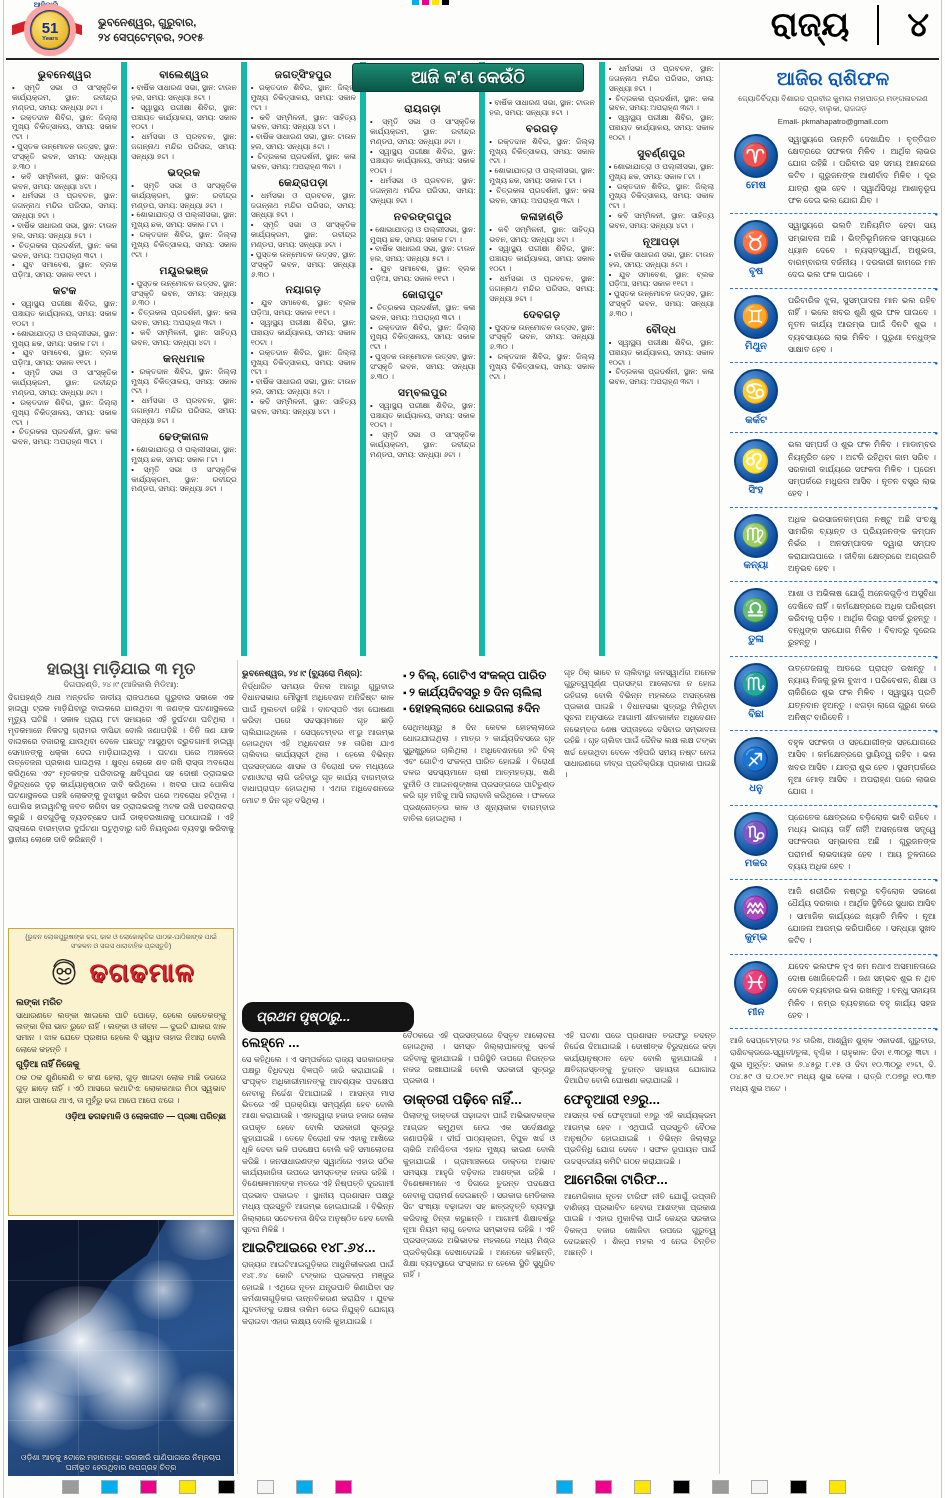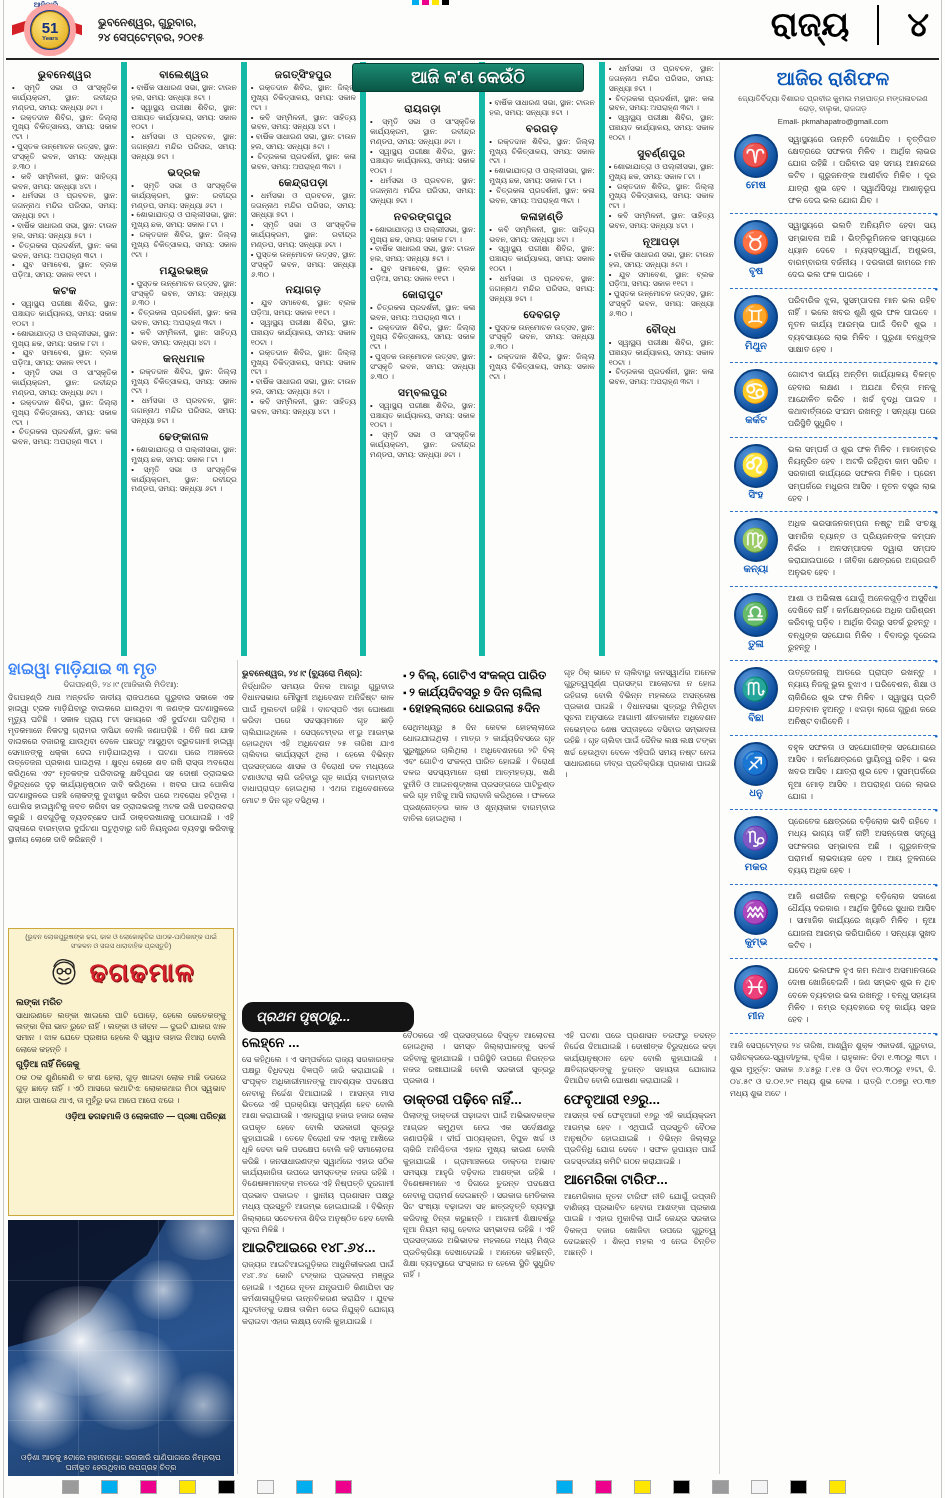--- a/index.html
+++ b/index.html
@@ -56,21 +56,21 @@
                  border:2px solid #0a3f80; color:#fff; font-size:23px;
                  display:flex; align-items:center; justify-content:center; }
   .sign-name { color:#0b57b8; font-weight:bold; font-size:10px; margin-top:1px; }
   .sign-text { flex:1; font-size:8.2px; line-height:1.5; text-align:justify; color:#1c1c1c; }
   .sign::after { content:"●"; color:#1565c0; font-size:6px; position:absolute; right:-2px; bottom:-4px; }
   .horo-footer { font-size:8px; line-height:1.5; text-align:justify; margin-top:6px; color:#1c1c1c; }
 
   
   .v-div-left { position:absolute; left:237px; top:660px; bottom:24px; width:1px; background:#cfcfcf; }
   .left-story { position:absolute; left:8px; top:660px; width:226px; height:264px; overflow:hidden; }
-  .ls-head { font-size:16px; font-weight:bold; color:#3b82f6; }
+  .ls-head { font-size:16px; font-weight:bold; text-align:center; color:#404040; }
   .ls-byline { font-size:8px; text-align:center; margin:2px 0 3px; color:#333; }
   .ls-body { font-size:7.9px; line-height:1.38; text-align:justify; color:#1c1c1c; }
 
   .cartoon { position:absolute; left:8px; top:928px; width:226px; height:288px; background:#fbf3cf;
              border:1px solid #caa83a; padding:4px 7px; overflow:hidden; }
   .cartoon-note { font-size:6.8px; text-align:center; color:#444; line-height:1.3; }
   .cartoon-title-row { display:flex; align-items:center; justify-content:center; gap:8px; margin:2px 0; }
   .cartoon-title { color:#d4202a; font-size:26px; font-weight:bold; text-shadow:1px 1px 0 #7e1014; letter-spacing:1px; }
   .cartoon-body { font-size:8px; line-height:1.42; text-align:justify; color:#222; margin-top:2px; }
   .cartoon-sub { font-weight:bold; font-size:9px; margin-top:4px; color:#111; }
@@ -367,21 +367,20 @@
         <div class="sign-text">ପରିବାରିକ ଝୁଲ, ସୁସମ୍ପାଦନା ମାନ ଭଲ ରହିବ ନାହିଁ । ଭଲେ ଖବର ଶୁଣି ଶୁଭ ଫଳ ପାଇବେ । ନୂତନ କାର୍ଯ୍ୟ ଆରମ୍ଭ ପାଇଁ ଦିନଟି ଶୁଭ । ବ୍ୟବସାୟରେ ଲାଭ ମିଳିବ । ପୁରୁଣା ବନ୍ଧୁଙ୍କ ସାକ୍ଷାତ ହେବ ।</div>
       </div>
 
       <div class="sign">
         <div class="sign-left">
           <div class="sign-circle">
             <span>♋</span>
           </div>
           <div class="sign-name">କର୍କଟ</div>
         </div>
-        <div class="sign-text">ଗୋଟାଏ କାର୍ଯ୍ୟ ଅନ୍ତିମ କାର୍ଯ୍ୟାଳୟ ବିଳମ୍ବ ହେବାର ଲକ୍ଷଣ । ଅଯଥା ଚିନ୍ତା ମନକୁ ଆନ୍ଦୋଳିତ କରିବ । ଖର୍ଚ୍ଚ ବୃଦ୍ଧି ପାଇବ । କଥାବାର୍ତ୍ତାରେ ସଂଯମ ରଖନ୍ତୁ । ସନ୍ଧ୍ୟା ପରେ ପରିସ୍ଥିତି ସୁଧୁରିବ ।</div>
       </div>
 
       <div class="sign">
         <div class="sign-left">
           <div class="sign-circle">
             <span>♌</span>
           </div>
           <div class="sign-name">ସିଂହ</div>
         </div>
         <div class="sign-text">ଭଲ ସମ୍ପର୍କ ଓ ଶୁଭ ଫଳ ମିଳିବ । ମାଡାମ୍ବର ନିୟନ୍ତ୍ରିତ ହେବ । ଅଟକି ରହିଥିବା କାମ ସରିବ । ସରକାରୀ କାର୍ଯ୍ୟରେ ସଫଳତା ମିଳିବ । ପ୍ରେମ ସମ୍ପର୍କରେ ମଧୁରତା ଆସିବ । ନୂତନ ବସ୍ତ୍ର ଲାଭ ହେବ ।</div>

